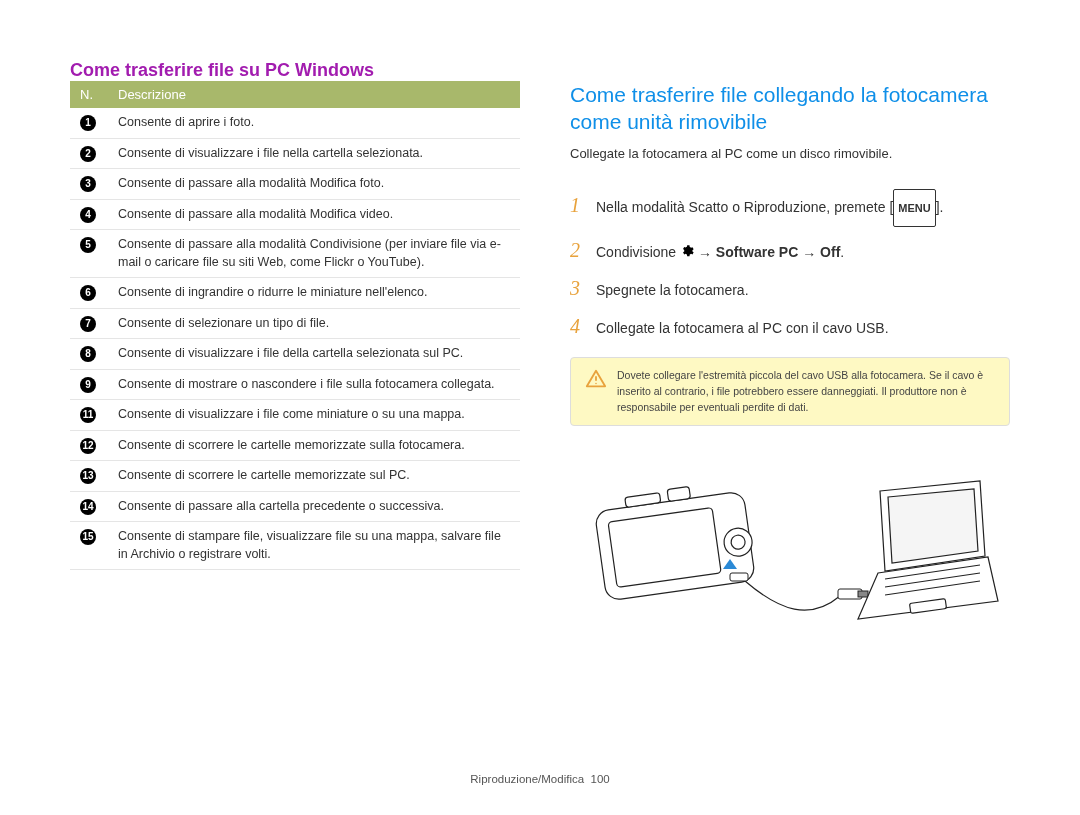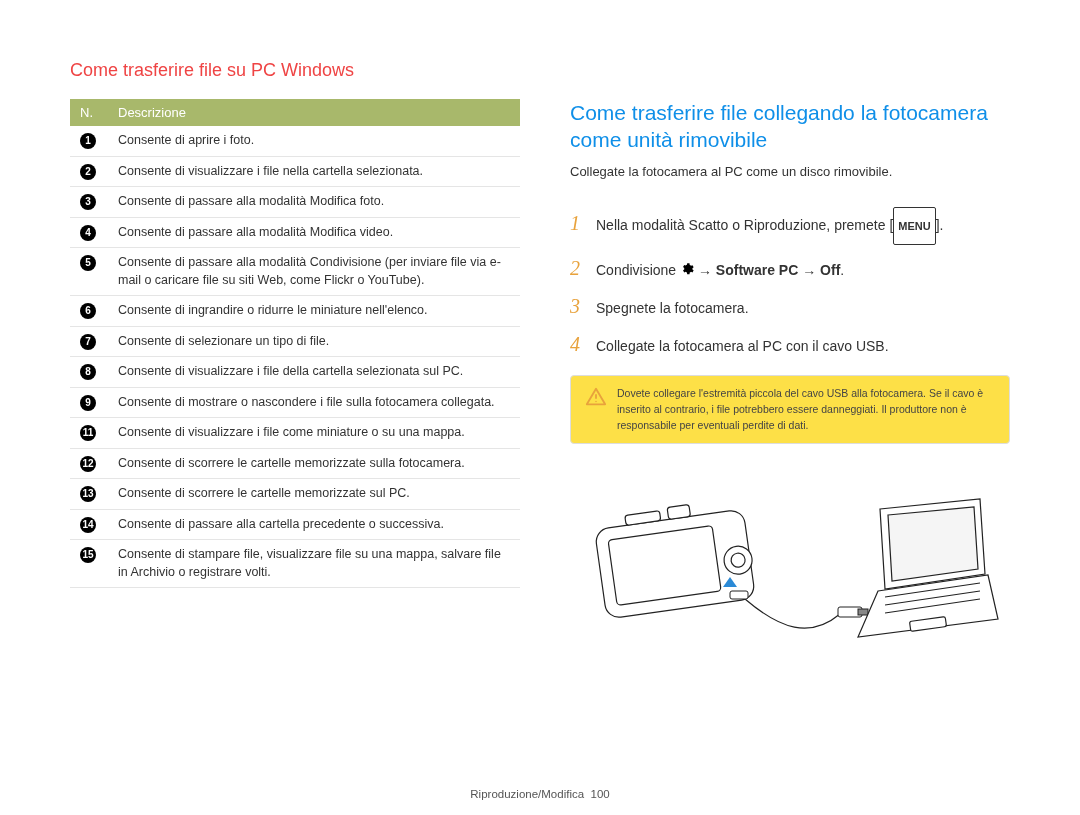--- a/index.html
+++ b/index.html
@@ -7,24 +7,23 @@
     font-family: Arial, Helvetica, sans-serif;
     font-size: 13px;
     color: #333;
     background: #fff;
     width: 1080px;
     height: 815px;
     position: relative;
     padding: 60px 70px 40px 70px;
   }
   .page-header {
-    color: #ef4444;
+    color: #a21caf;
     font-size: 18px;
-    font-weight: 400;
-    margin-bottom: 18px;
+    font-weight: 700;
   }
   .columns {
     display: flex;
     gap: 50px;
   }
   .left-col {
     flex: 0 0 450px;
   }
   .right-col {
     flex: 1;
@@ -108,41 +107,41 @@
   }
   .bold { font-weight: bold; }
   
   .info-box {
     border: 1px solid #ddd;
     border-radius: 4px;
     display: flex;
     gap: 10px;
     padding: 10px 14px;
     margin-top: 16px;
-    background: #fde047;
+    background: #fef9c3;
   }
   .warn-icon {
     flex: 0 0 20px;
     height: 20px;
     color: #e8a23c;
   }
   .info-text {
     font-size: 10.5px;
     line-height: 1.5;
     color: #444;
   }
   
   .illustration {
     margin-top: 35px;
     text-align: center;
   }
   
   .footer {
     position: absolute;
-    bottom: 15px;
+    bottom: 30px;
     left: 0; right: 0;
     text-align: center;
     font-size: 11.5px;
     color: #555;
   }
 </style>
 </head>
 <body>
 
 <div class="page-header">Come trasferire file su PC Windows</div>

